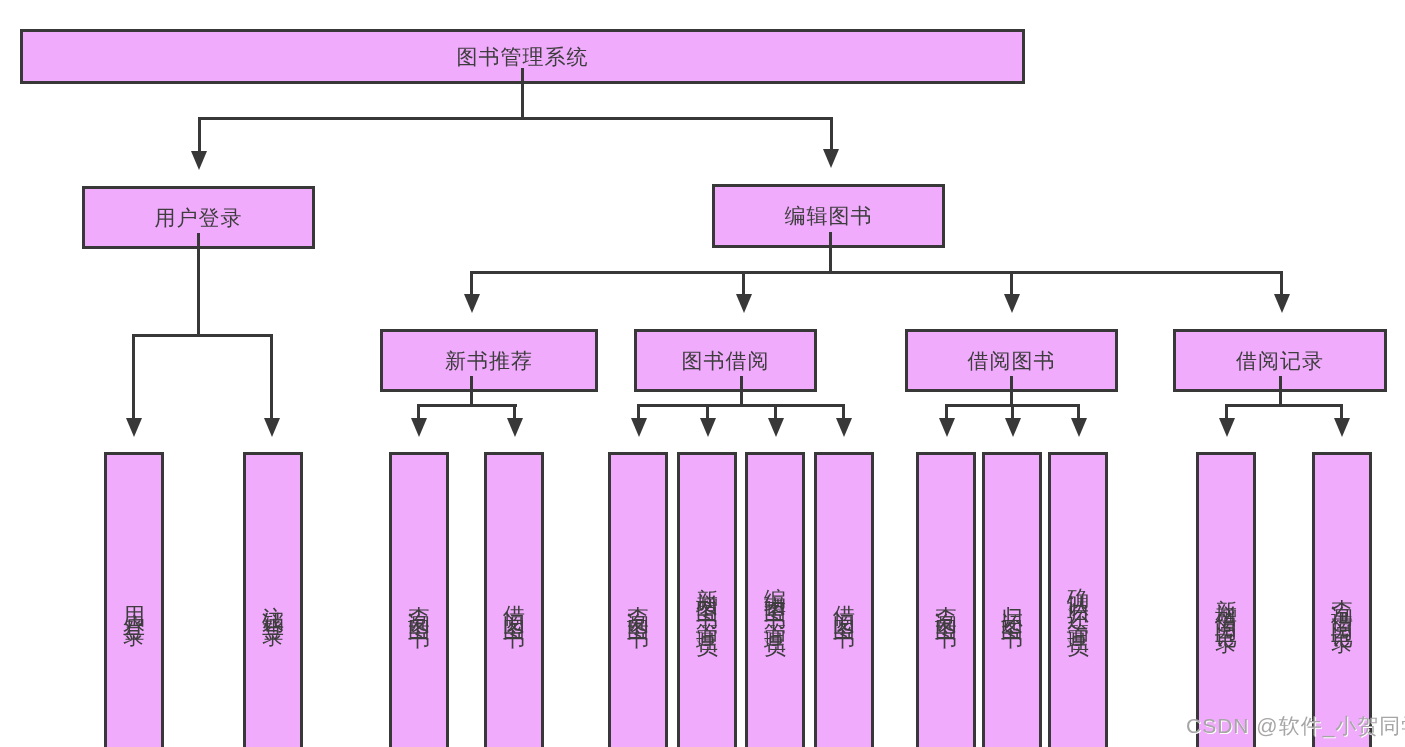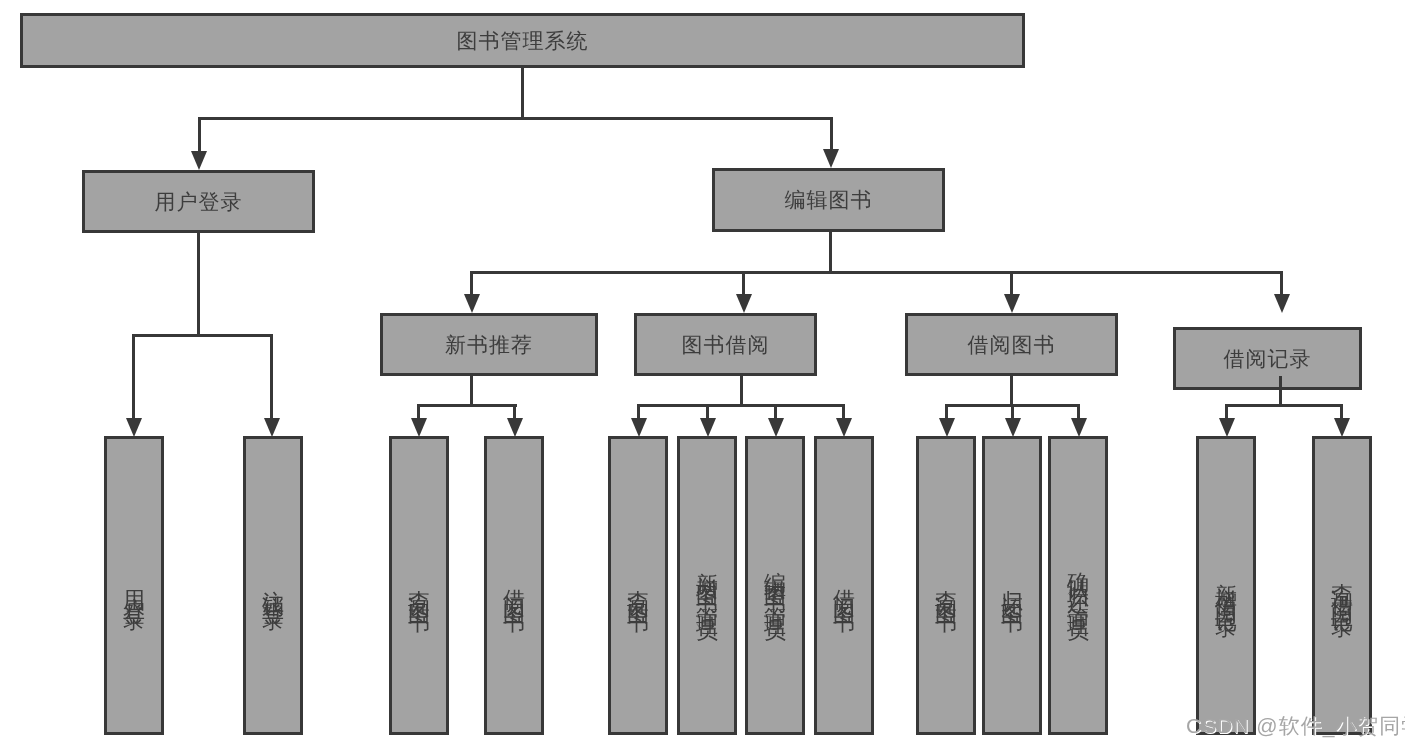--- a/index.html
+++ b/index.html
@@ -10,27 +10,28 @@
     position: relative;
     width: 1405px;
     height: 747px;
     background: #ffffff;
     overflow: hidden;
   }
 
   
   .node {
     position: absolute;
-    background: #a3a3a3;
+    background: #f0abfc;
     border: 3px solid #383838;
     color: #3d3d3d;
     display: flex;
     align-items: center;
     justify-content: center;
     text-align: center;
+    margin-top: 16px;
   }
   .node.h { font-size: 21px; letter-spacing: 1px; }
   .node.v {
     font-size: 22px;
     writing-mode: vertical-rl;
     text-orientation: mixed;
     letter-spacing: 7px;
     line-height: 1;
   }
 
@@ -90,21 +91,21 @@
   <div class="vline" style="left:1010px; top:271px; height:26px;"></div>
   <div class="vline" style="left:1280px; top:271px; height:26px;"></div>
   <div class="arrow" style="left:464px;  top:294px;"></div>
   <div class="arrow" style="left:736px;  top:294px;"></div>
   <div class="arrow" style="left:1004px; top:294px;"></div>
   <div class="arrow" style="left:1274px; top:294px;"></div>
 
   <div class="node h" style="left:380px;  top:313px; width:218px; height:63px;">新书推荐</div>
   <div class="node h" style="left:634px;  top:313px; width:183px; height:63px;">图书借阅</div>
   <div class="node h" style="left:905px;  top:313px; width:213px; height:63px;">借阅图书</div>
-  <div class="node h" style="left:1173px; top:327px; width:189px; height:63px;">借阅记录</div>
+  <div class="node h" style="left:1173px; top:313px; width:214px; height:63px;">借阅记录</div>
 
   <div class="vline" style="left:470px; top:376px; height:31px;"></div>
   <div class="hline" style="left:417px; top:404px; width:100px;"></div>
   <div class="vline" style="left:417px; top:404px; height:16px;"></div>
   <div class="vline" style="left:513px; top:404px; height:16px;"></div>
   <div class="arrow" style="left:411px; top:418px;"></div>
   <div class="arrow" style="left:507px; top:418px;"></div>
 
   <div class="vline" style="left:740px; top:376px; height:31px;"></div>
   <div class="hline" style="left:637px; top:404px; width:208px;"></div>

